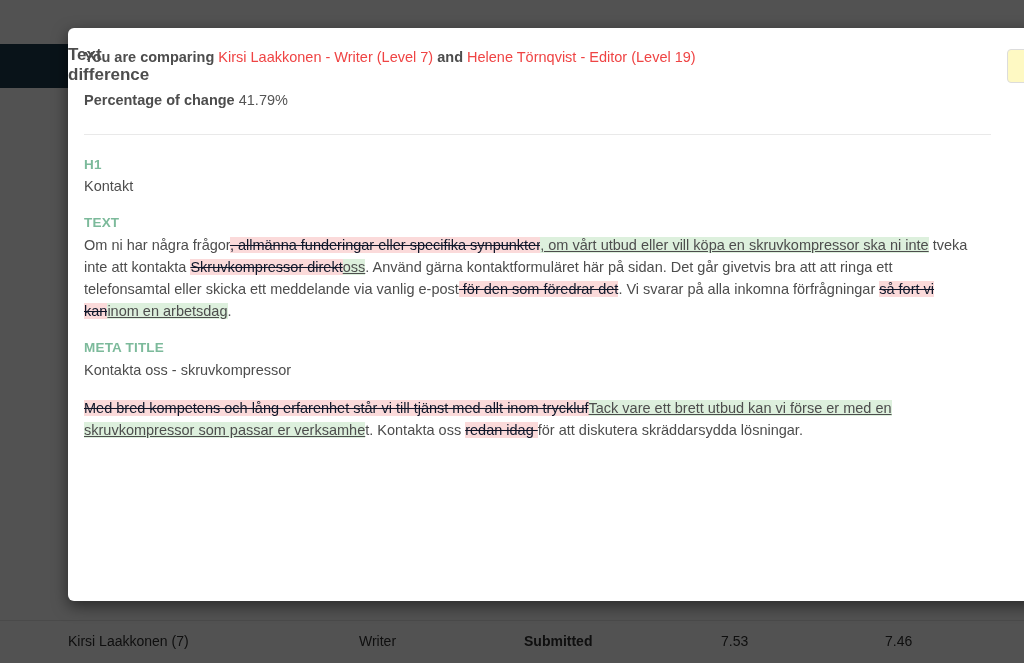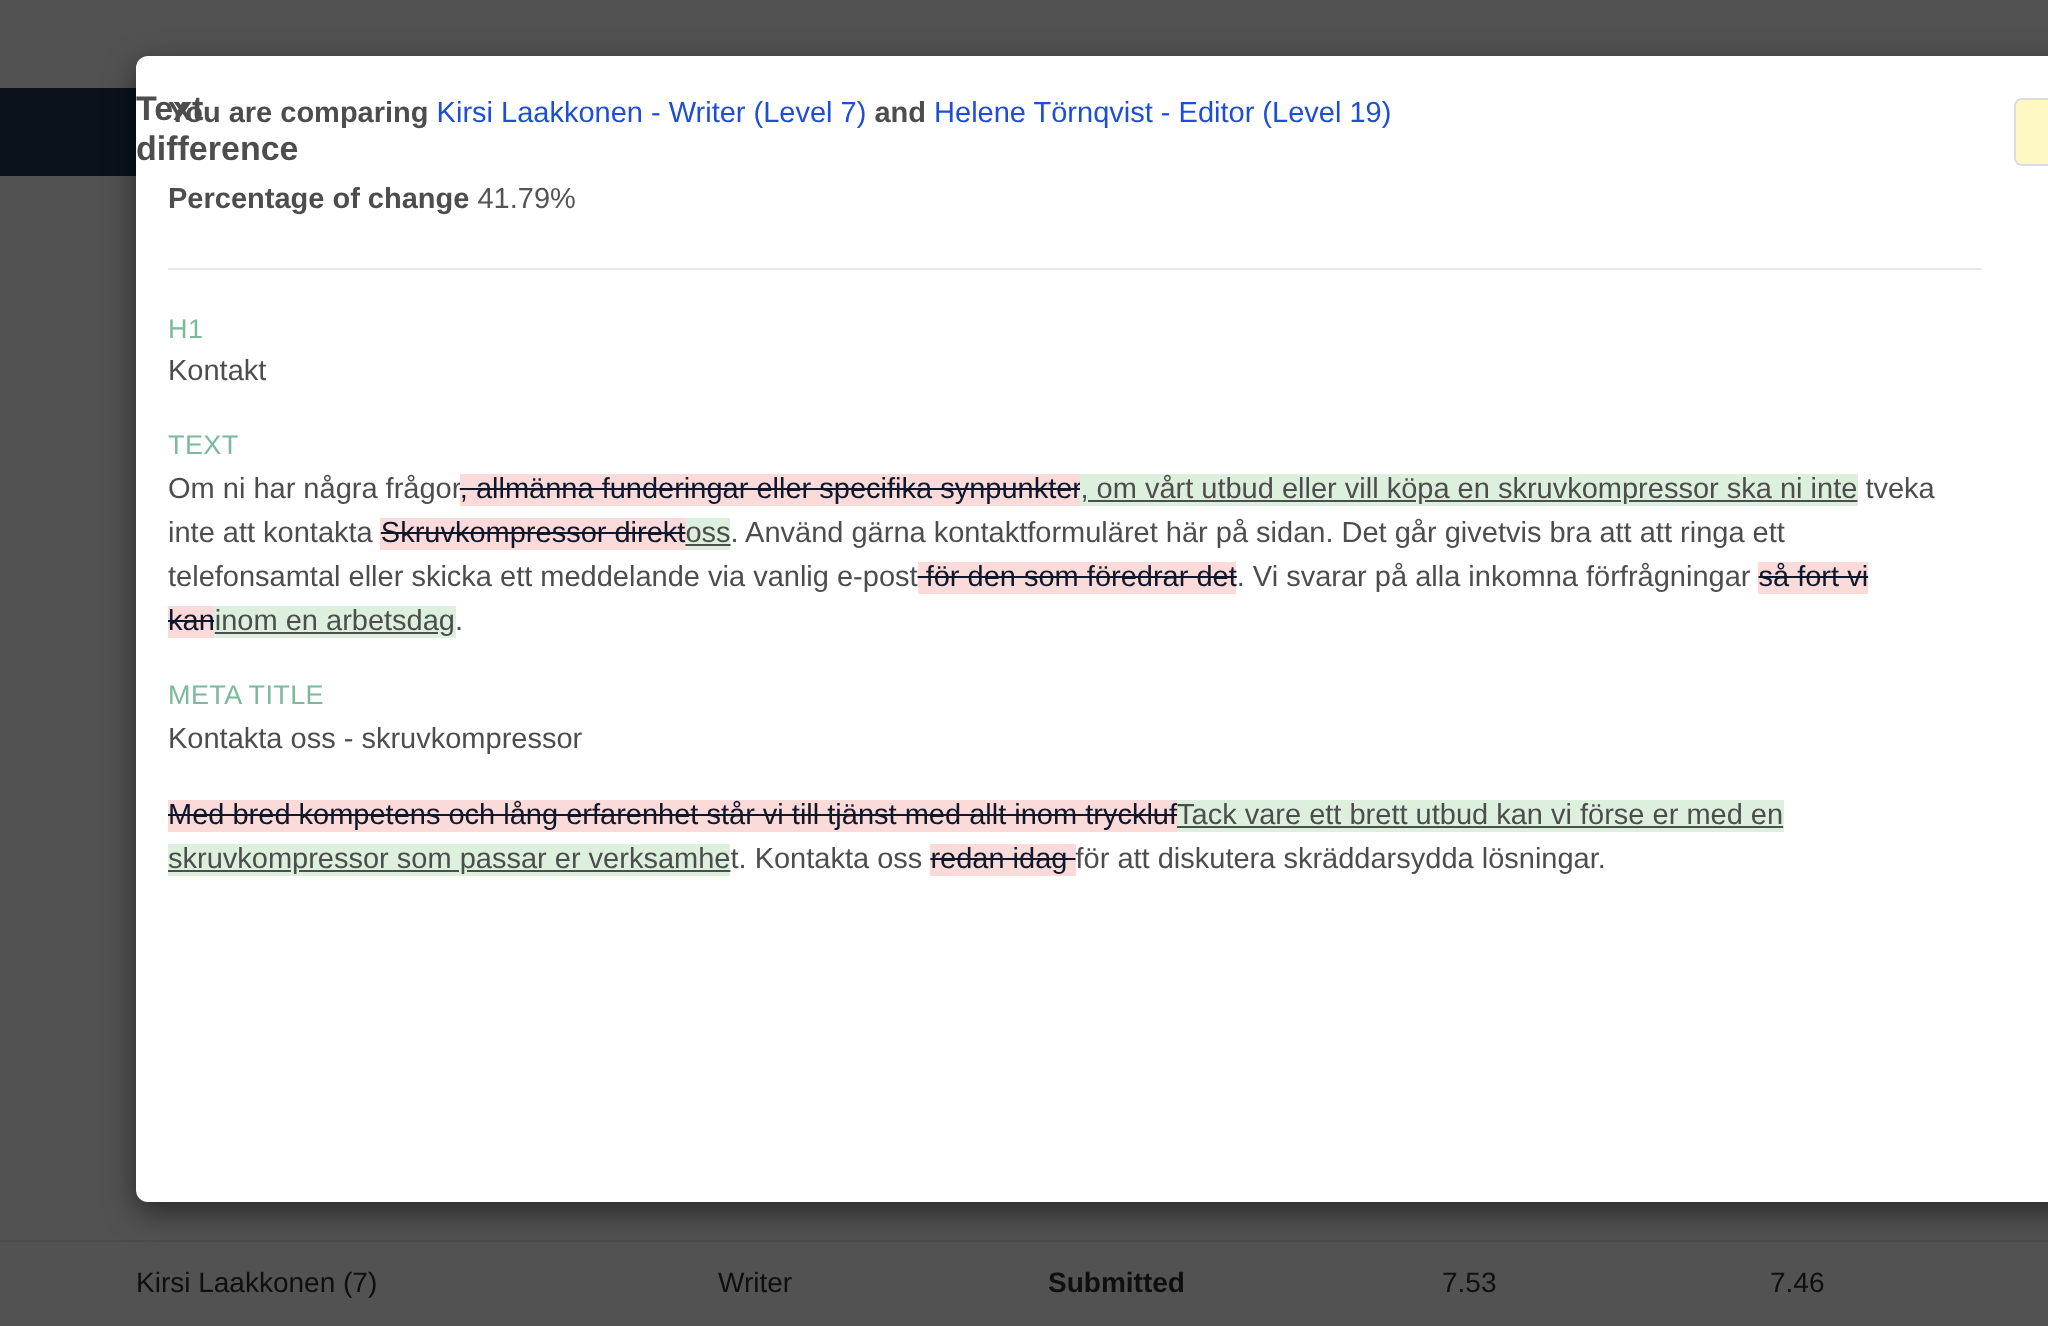--- a/index.html
+++ b/index.html
@@ -116,41 +116,41 @@
     overflow: hidden;
   }
 
   .compare-line {
     font-size: 14.5px;
     color: #4d4d4d;
     font-weight: bold;
     margin: 0 0 24px 0;
     line-height: 1.3;
   }
-  .compare-line .who { color: #1d4ed8; font-weight: normal; }
+  .compare-line .who { color: #ef4444; font-weight: normal; }
 
   .pct-line {
     font-size: 14.5px;
     color: #4d4d4d;
     font-weight: bold;
     margin: 0 0 24px 0;
     line-height: 1.3;
   }
   .pct-line .pct-val { font-weight: normal; color: #555; }
 
   hr.sep {
     border: none;
     border-top: 1px solid #e9e9e9;
     margin: 0 0 20px 0;
   }
 
   .field-label {
     color: #7cba9b;
     font-size: 13.5px;
-    font-weight: normal;
+    font-weight: bold;
     letter-spacing: 0.2px;
     margin: 0 0 1px 0;
     line-height: 1.45;
   }
   .field-body {
     font-size: 14.5px;
     color: #4d4d4d;
     line-height: 1.52;
     margin: 0 16px 16px 0;
     word-wrap: break-word;

